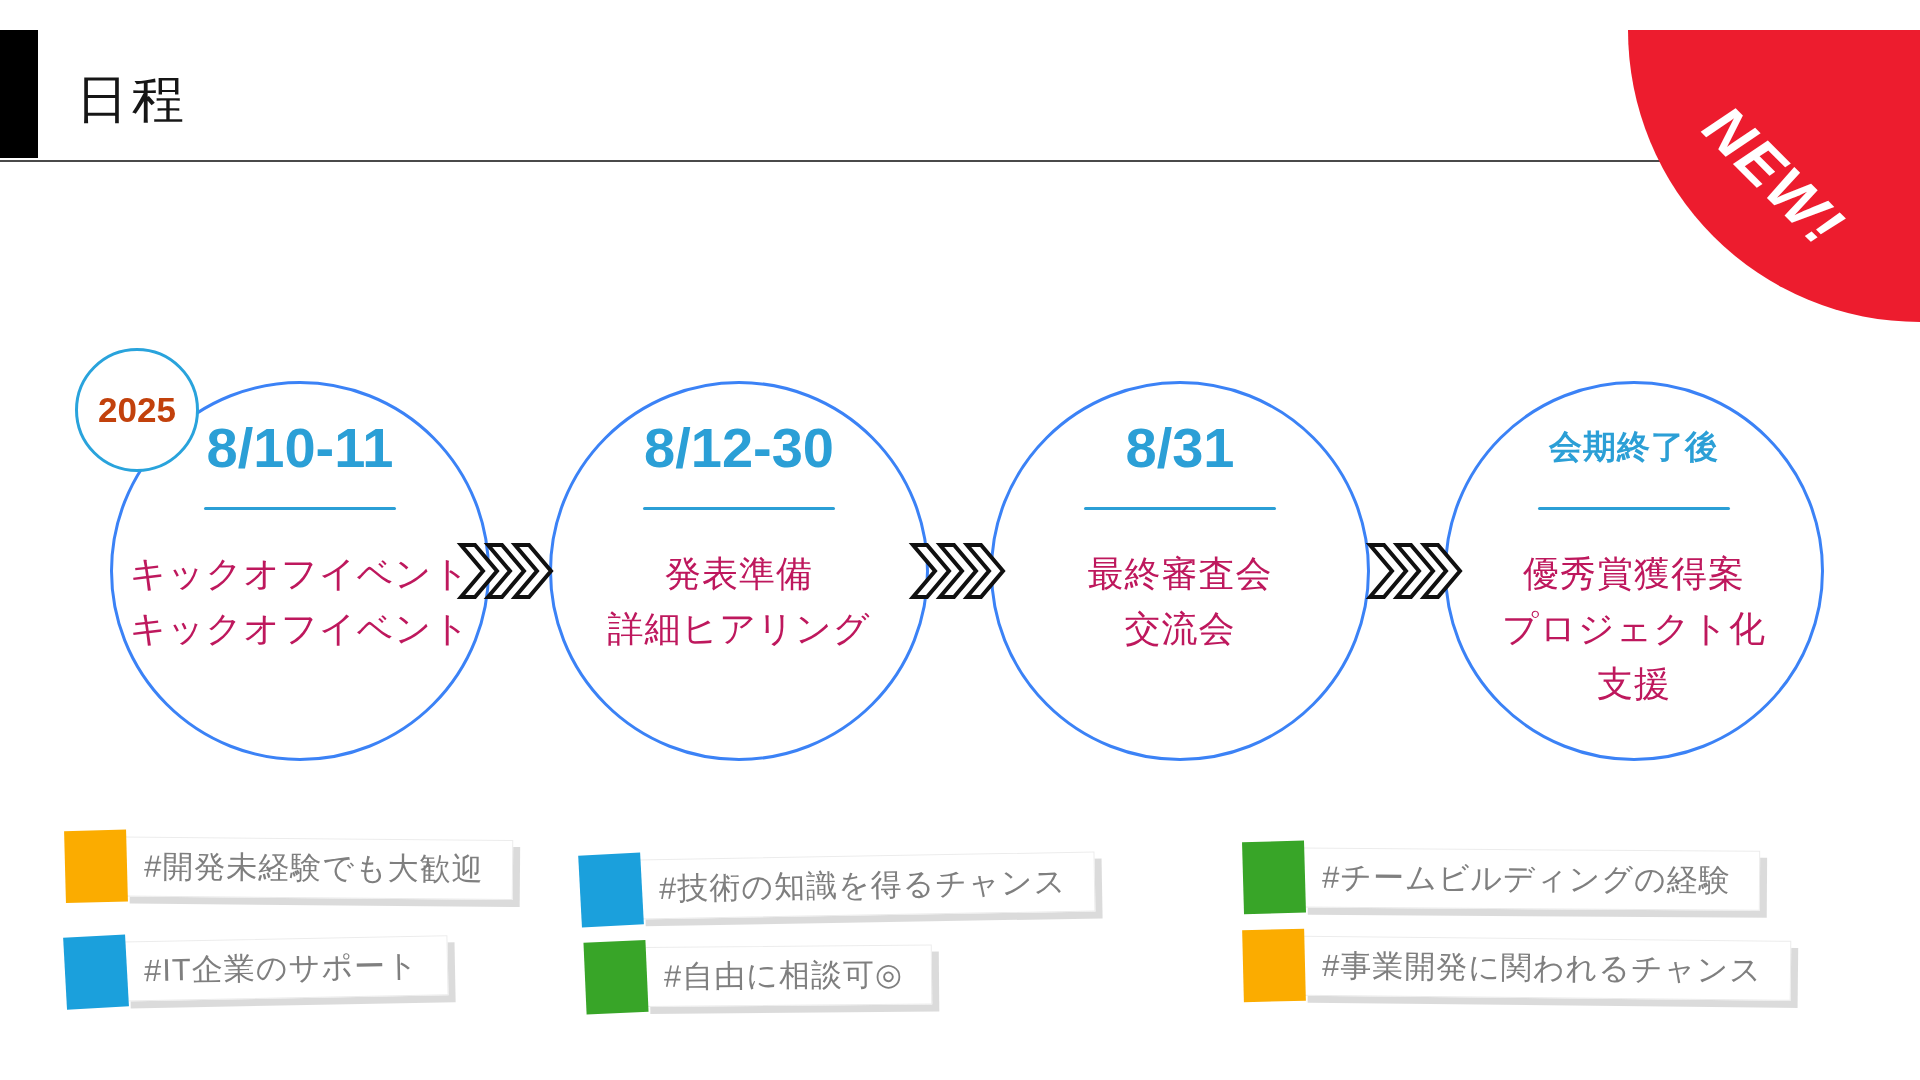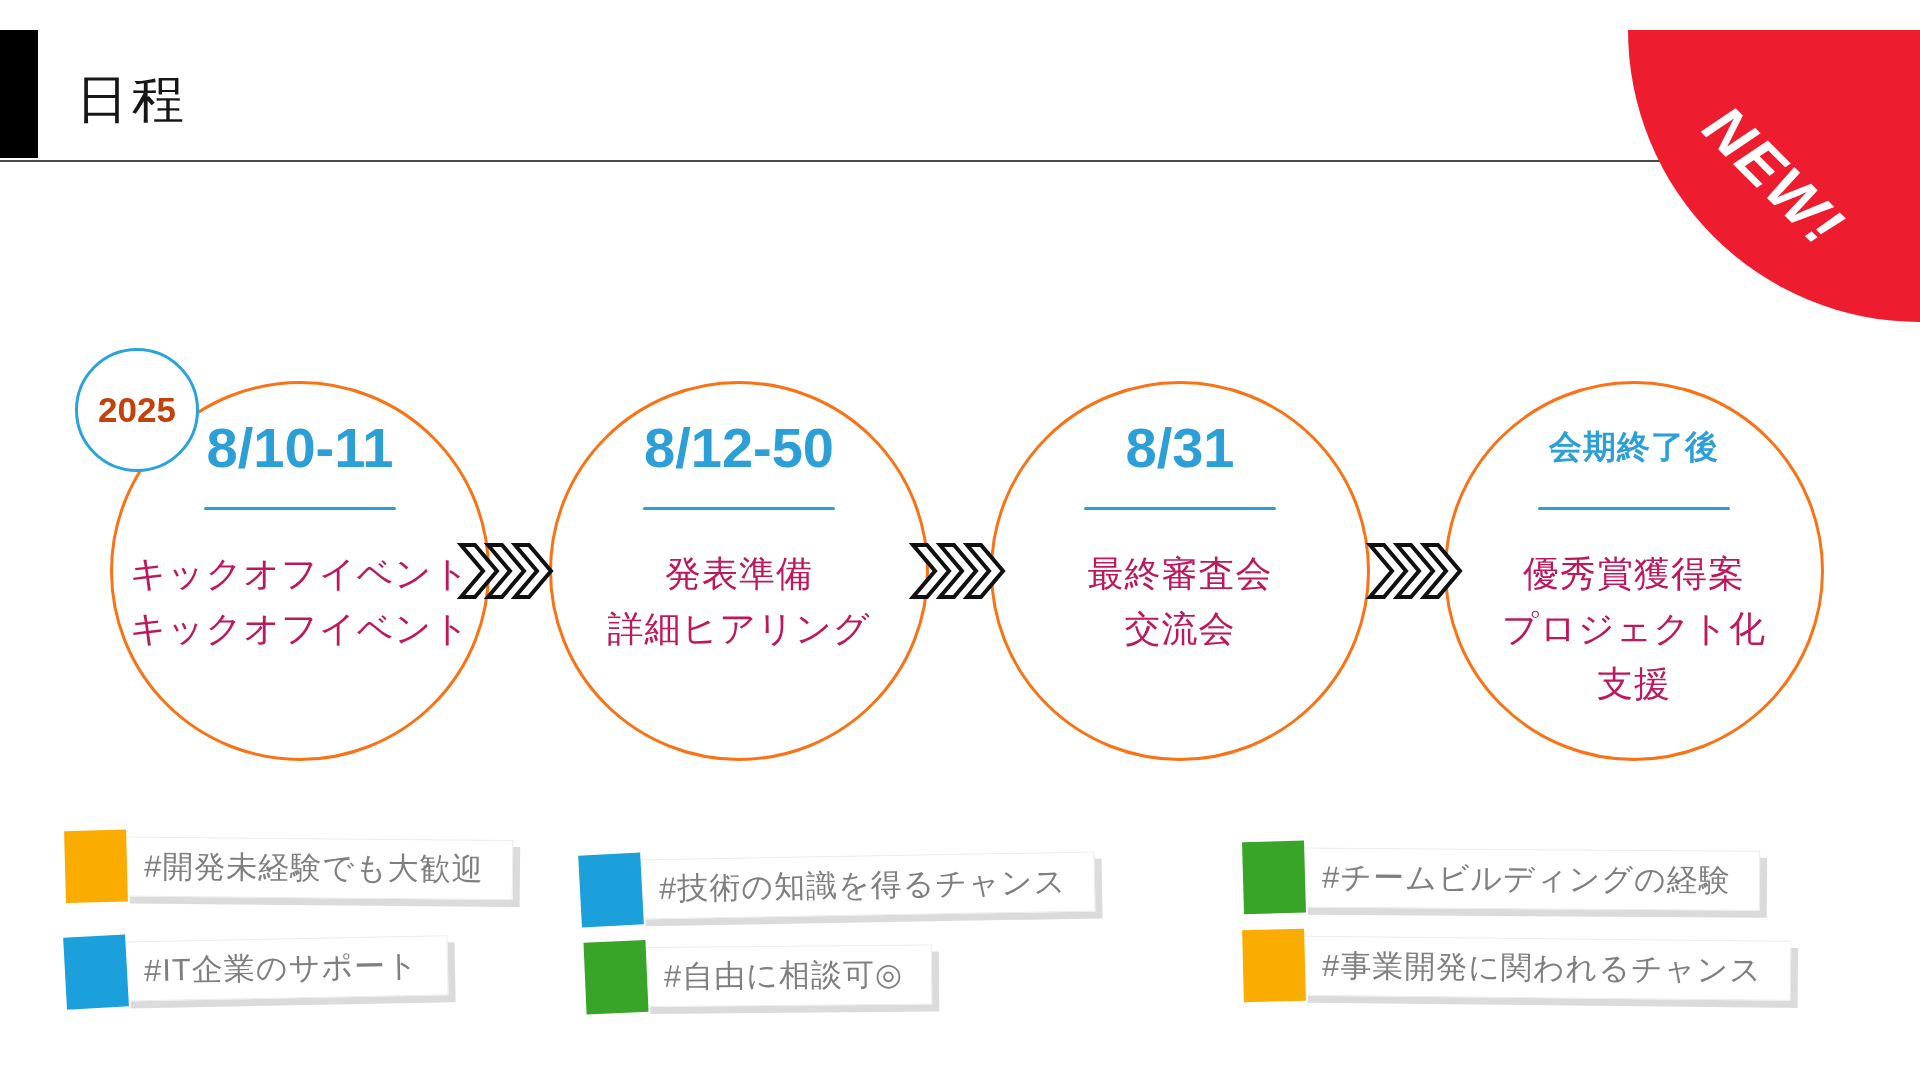--- a/index.html
+++ b/index.html
@@ -21,21 +21,21 @@
     border-bottom-left-radius:100%;z-index:8;
   }
   .new-badge span{
     position:absolute;left:50%;top:50%;
     transform:translate(-50%,-50%) rotate(45deg);
     color:#fff;font-size:60px;font-weight:700;font-style:italic;letter-spacing:2px;
     white-space:nowrap;
   }
   
   .step-circle{
-    position:absolute;top:351px;width:380px;height:380px;border:3px solid #f97316;
+    position:absolute;top:351px;width:380px;height:380px;border:3px solid #3b82f6;
     border-radius:50%;background:#fff;box-sizing:border-box;z-index:2;
     display:flex;flex-direction:column;align-items:center;
   }
   .step-date{
     margin-top:30px;height:66px;display:flex;align-items:center;
     font-size:56px;font-weight:700;color:#2B9FD6;letter-spacing:0;white-space:nowrap;
   }
   .step-date.cjk{font-size:33px;letter-spacing:1px;}
   .step-underline{width:192px;height:3px;background:#2B9FD6;border-radius:2px;margin-top:27px;}
   .step-body{
@@ -81,21 +81,21 @@
   <div class="step-circle" style="left:110px;">
     <div class="step-date">8/10-11</div>
     <div class="step-underline"></div>
     <div class="step-body">
       <span>キックオフイベント</span>
       <span>キックオフイベント</span>
     </div>
   </div>
 
   <div class="step-circle" style="left:549px;">
-    <div class="step-date">8/12-50</div>
+    <div class="step-date">8/12-30</div>
     <div class="step-underline"></div>
     <div class="step-body">
       <span>発表準備</span>
       <span>詳細ヒアリング</span>
     </div>
   </div>
 
   <div class="step-circle" style="left:990px;">
     <div class="step-date">8/31</div>
     <div class="step-underline"></div>

